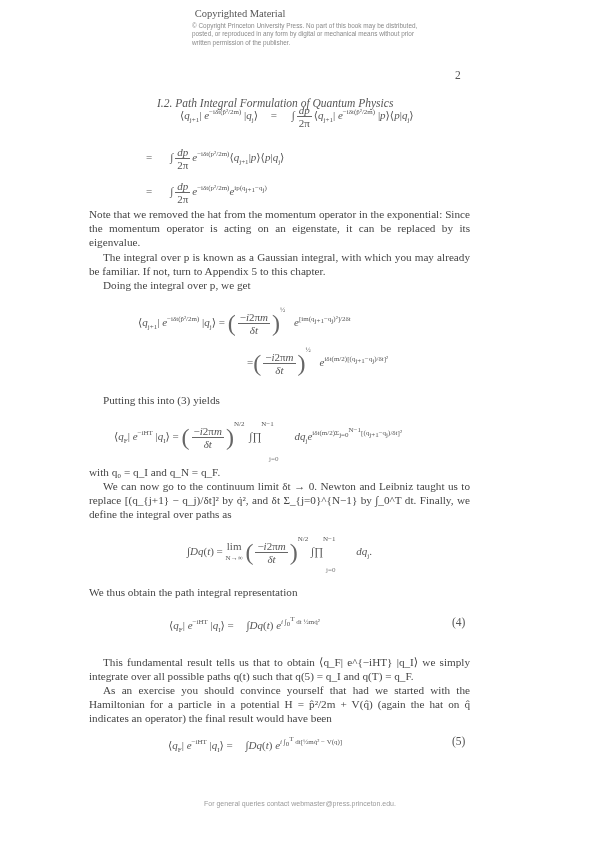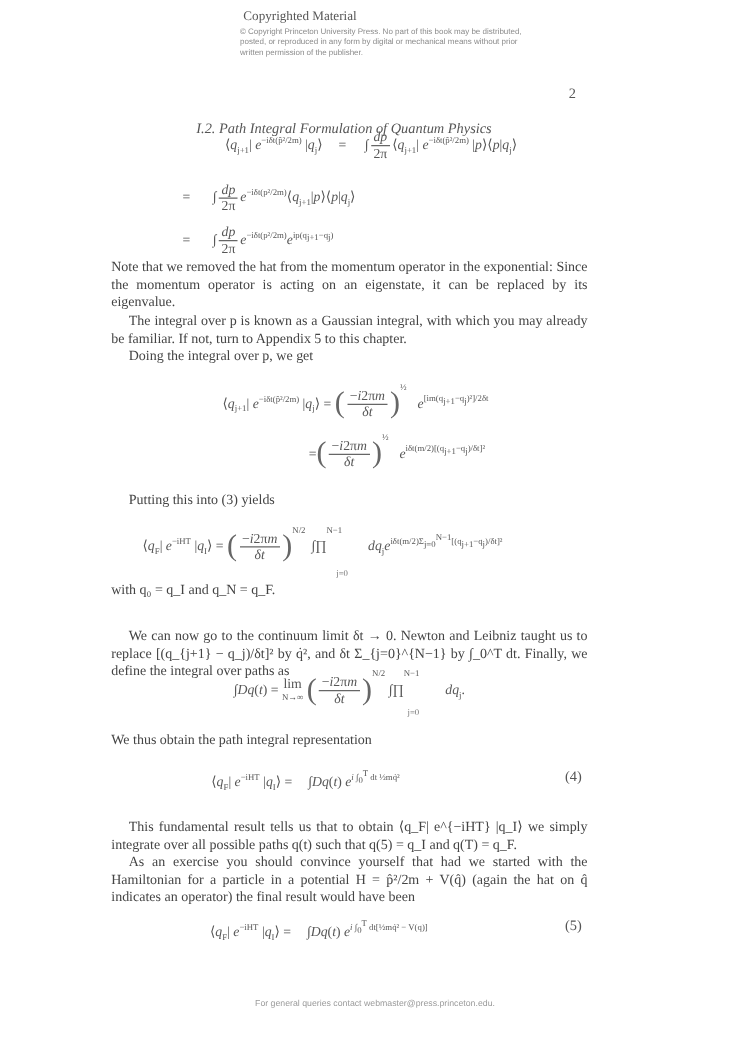--- a/index.html
+++ b/index.html
@@ -68,21 +68,21 @@
 </div>
 
 <div class="abs para" style="top:250px;">
   <span class="indent"></span><span>The integral over p is known as a Gaussian integral, with which you may already be familiar. If not, turn to Appendix 5 to this chapter.</span>
 </div>
 
 <div class="abs para" style="top:278px;">
   <span class="indent"></span><span>Doing the integral over p, we get</span>
 </div>
 
-<div class="eq" style="left:138px; top:306px;margin-left:40px;">
+<div class="eq" style="left:138px; top:306px;">
   ⟨<span class="i">q</span><sub>j+1</sub>| <span class="i">e</span><sup>−iδt(p̂²/2m)</sup> |<span class="i">q</span><sub>j</sub>⟩ =
   <span class="big-paren">(</span><span class="frac"><span class="num">−<span class="i">i</span>2π<span class="i">m</span></span><span class="den"><span class="i">δt</span></span></span><span class="big-paren">)</span><sup style="vertical-align:14px">½</sup>
   <span class="i" style="margin-left:6px">e</span><sup>[im(q<sub>j+1</sub>−q<sub>j</sub>)²]/2δt</sup>
 </div>
 <div class="eq" style="left:247px; top:346px;">
   =<span class="big-paren">(</span><span class="frac"><span class="num">−<span class="i">i</span>2π<span class="i">m</span></span><span class="den"><span class="i">δt</span></span></span><span class="big-paren">)</span><sup style="vertical-align:14px">½</sup>
   <span class="i" style="margin-left:6px">e</span><sup>iδt(m/2)[(q<sub>j+1</sub>−q<sub>j</sub>)/δt]²</sup>
 </div>
 
 <div class="abs para" style="top:393px;">
@@ -94,21 +94,21 @@
   <span class="big-paren">(</span><span class="frac"><span class="num">−<span class="i">i</span>2π<span class="i">m</span></span><span class="den"><span class="i">δt</span></span></span><span class="big-paren">)</span><sup style="vertical-align:14px">N/2</sup>
   <span style="margin-left:2px">∫∏</span><sup style="vertical-align:14px">N−1</sup>
   <span class="i" style="margin-left:18px">dq</span><sub>j</sub><span class="i">e</span><sup>iδt(m/2)Σ<sub>j=0</sub><sup>N−1</sup>[(q<sub>j+1</sub>−q<sub>j</sub>)/δt]²</sup>
 </div>
 <div class="prod-under" style="left:269px; top:455px;">j=0</div>
 
 <div class="abs para" style="top:465px;">
   <span>with q₀ = q_I and q_N = q_F.</span>
 </div>
 
-<div class="abs para" style="top:502px;">
+<div class="abs para" style="top:479px;">
   <span class="indent"></span><span>We can now go to the continuum limit δt → 0. Newton and Leibniz taught us to replace [(q_{j+1} − q_j)/δt]² by q̇², and δt Σ_{j=0}^{N−1} by ∫_0^T dt. Finally, we define the integral over paths as</span>
 </div>
 
 <div class="eq" style="left:187px; top:535px;">
   ∫<span class="i">Dq</span>(<span class="i">t</span>) =
   <span style="display:inline-block; text-align:center; vertical-align:middle; line-height:10px;">lim<br><span style="font-size:7px">N→∞</span></span>
   <span class="big-paren">(</span><span class="frac"><span class="num">−<span class="i">i</span>2π<span class="i">m</span></span><span class="den"><span class="i">δt</span></span></span><span class="big-paren">)</span><sup style="vertical-align:14px">N/2</sup>
   <span>∫∏</span><sup style="vertical-align:14px">N−1</sup>
   <span class="i" style="margin-left:18px">dq</span><sub>j</sub>.
 </div>

